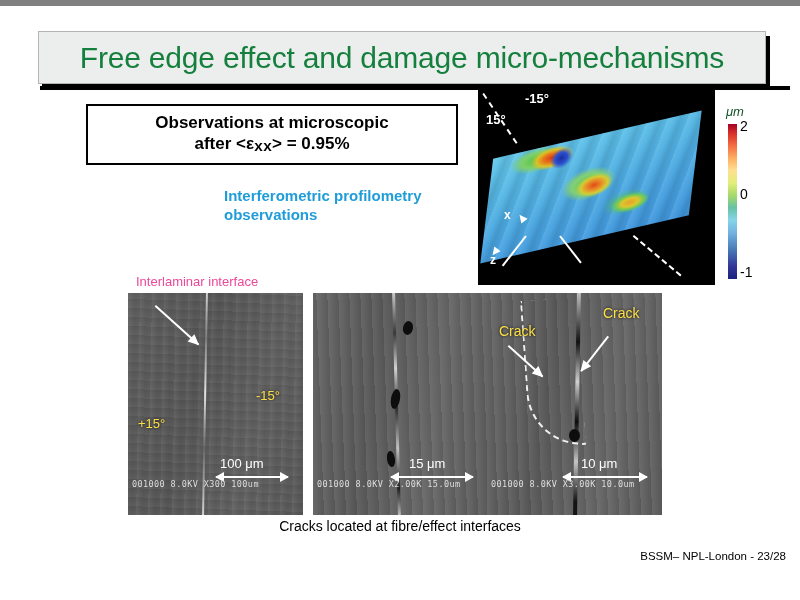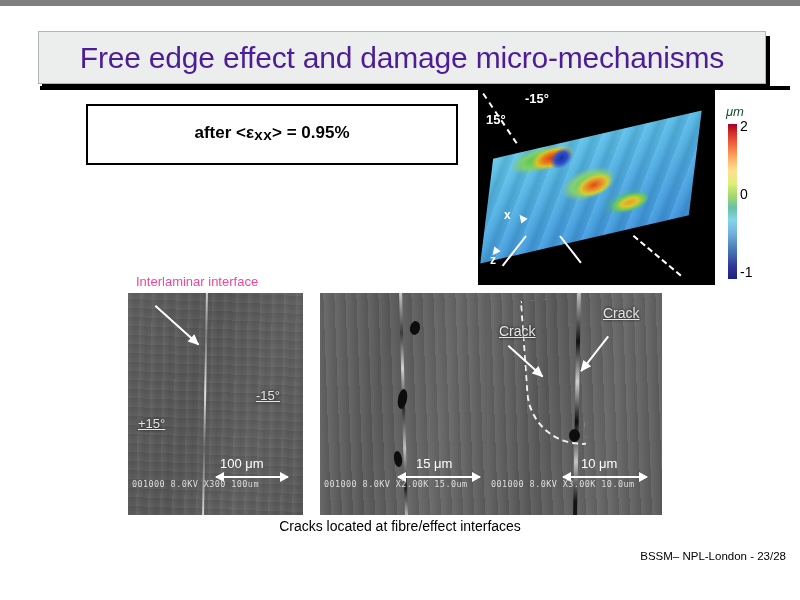--- a/index.html
+++ b/index.html
@@ -40,21 +40,21 @@
     position: absolute;
     left: 38px; top: 31px;
     width: 726px; height: 51px;
     background: #eceded;
     border: 1px solid #b4b4b4;
     display: flex;
     align-items: center;
     justify-content: center;
   }
   .title-text {
-    color: #4c1d95;
+    color: #15803d;
     font-size: 30px;
     font-weight: 400;
     letter-spacing: -0.2px;
     white-space: nowrap;
   }
   .title-underline {
     position: absolute;
     left: 40px; top: 86px;
     width: 750px; height: 4px;
     background: #000000;
@@ -223,21 +223,21 @@
 
   
   .sem {
     position: absolute;
     top: 293px;
     width: 175px; height: 222px;
     overflow: hidden;
     background: #5a5a5a;
   }
   .sem1 { left: 128px; }
-  .sem2 { left: 320px; }
+  .sem2 { left: 313px; }
   .sem3 { left: 487px; }
 
   .sem-bg {
     position: absolute;
     inset: 0;
     background:
       repeating-linear-gradient(91deg,
         rgba(255,255,255,0.05) 0px,
         rgba(255,255,255,0.01) 3px,
         rgba(0,0,0,0.05) 7px,
@@ -304,25 +304,24 @@
     border-top: 5px solid transparent;
     border-bottom: 5px solid transparent;
     border-left: 11px solid #ffffff;
   }
   .sa1 { left: 28px; top: 12px; width: 58px; transform: rotate(42deg); transform-origin: 0 0; }
   .sa-fibre { left: 22px; top: 52px; width: 46px; transform: rotate(42deg); transform-origin: 0 0; }
   .sa-crack { left: 122px; top: 44px; width: 44px; transform: rotate(128deg); transform-origin: 0 0; }
 
   .sem-label {
     position: absolute;
-    color: #e5e5e5;
+    color: #fde047;
     font-size: 13px;
     white-space: nowrap;
     text-shadow: 0 0 3px rgba(0,0,0,0.9);
-    text-decoration: underline;
   }
   .lb-p15 { left: 10px; top: 95px; margin-top: 28px; }
   .lb-m15 { left: 128px; top: 95px; }
   .lb-fibre { left: 12px; top: 30px; font-size: 14px; }
   .lb-crack { left: 116px; top: 12px; font-size: 14px; }
 
   .scalebar-text {
     position: absolute;
     color: #ffffff;
     font-size: 13px;
@@ -383,25 +382,27 @@
 
   <div class="top-bar"></div>
 
   <div class="title-shadow"></div>
   <div class="title-box">
     <span class="title-text">Free edge effect and damage micro-mechanisms</span>
   </div>
   <div class="title-underline"></div>
 
   <div class="obs-box">
+    <div class="obs-line">Observations at microscopic</div>
     <div class="obs-line">
       <span>after &lt;ε</span><sub>xx</sub><span>&gt; = 0.95%</span>
     </div>
   </div>
 
+  <div class="blue-head interfero">Interferometric profilometry observations</div>
   <div class="plain-label interlaminar">Interlaminar interface</div>
 
   <div class="prof-panel">
     <div class="prof-surface"></div>
     <div class="dash-line dash-a"></div>
     <div class="dash-line dash-b"></div>
     <div class="prof-txt t-m15">-15°</div>
     <div class="prof-txt t-p15">15°</div>
     <div class="axis-arm arm-x"></div>
     <div class="axis-arm arm-z"></div>

